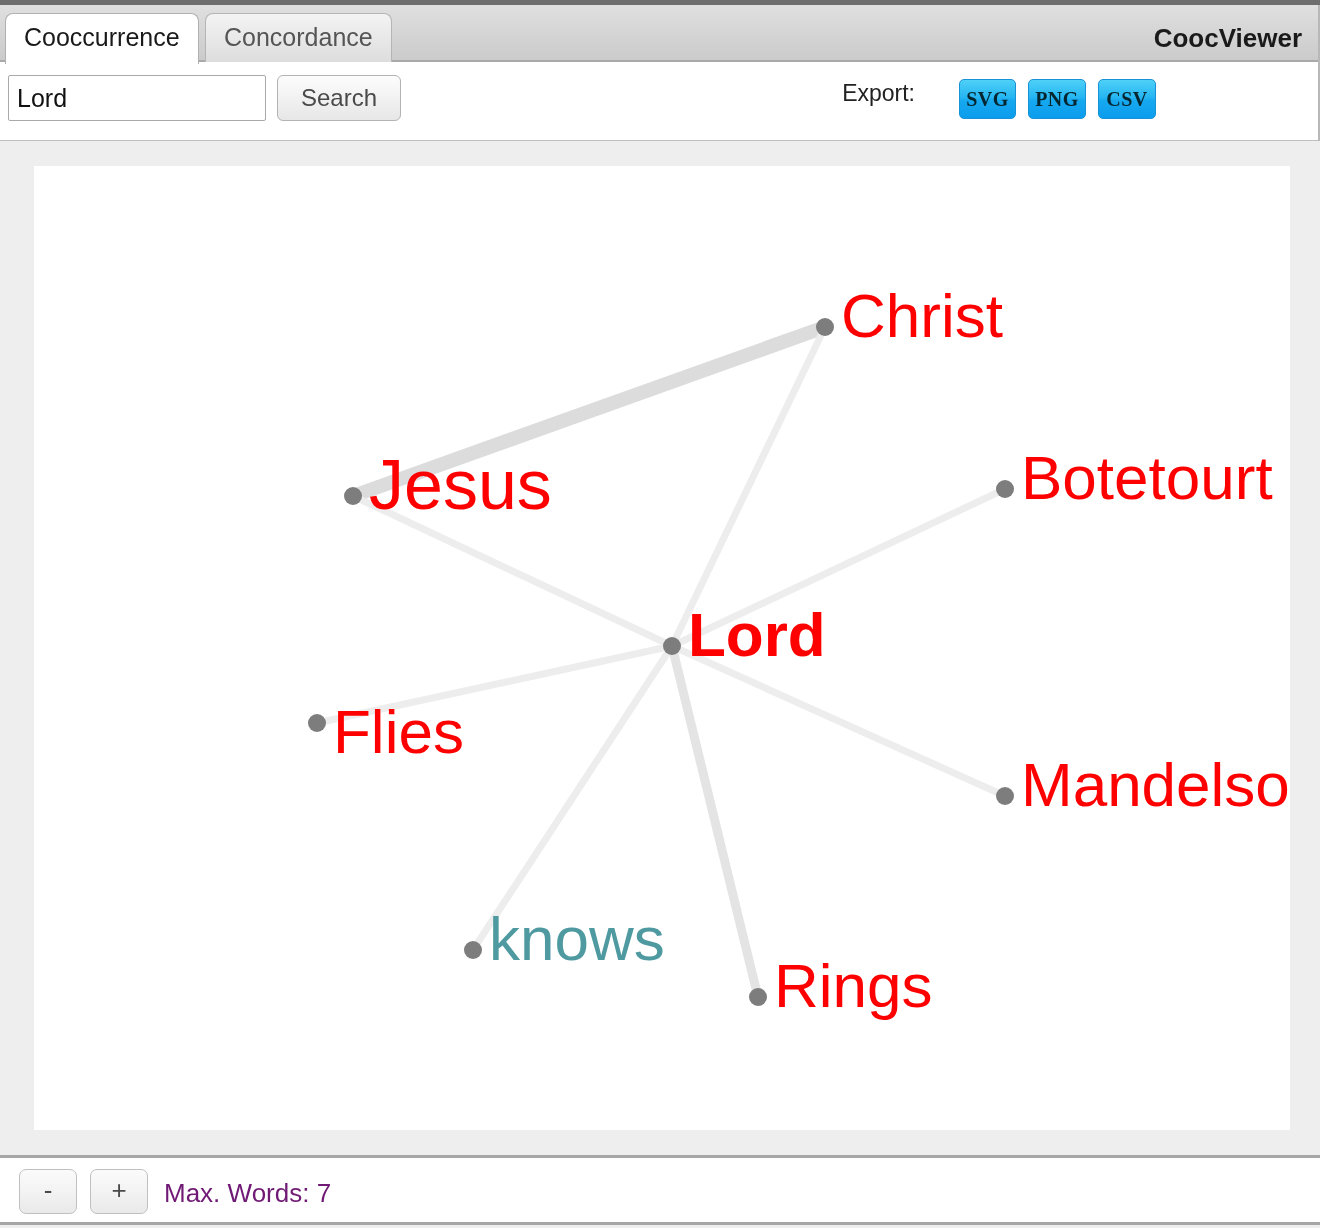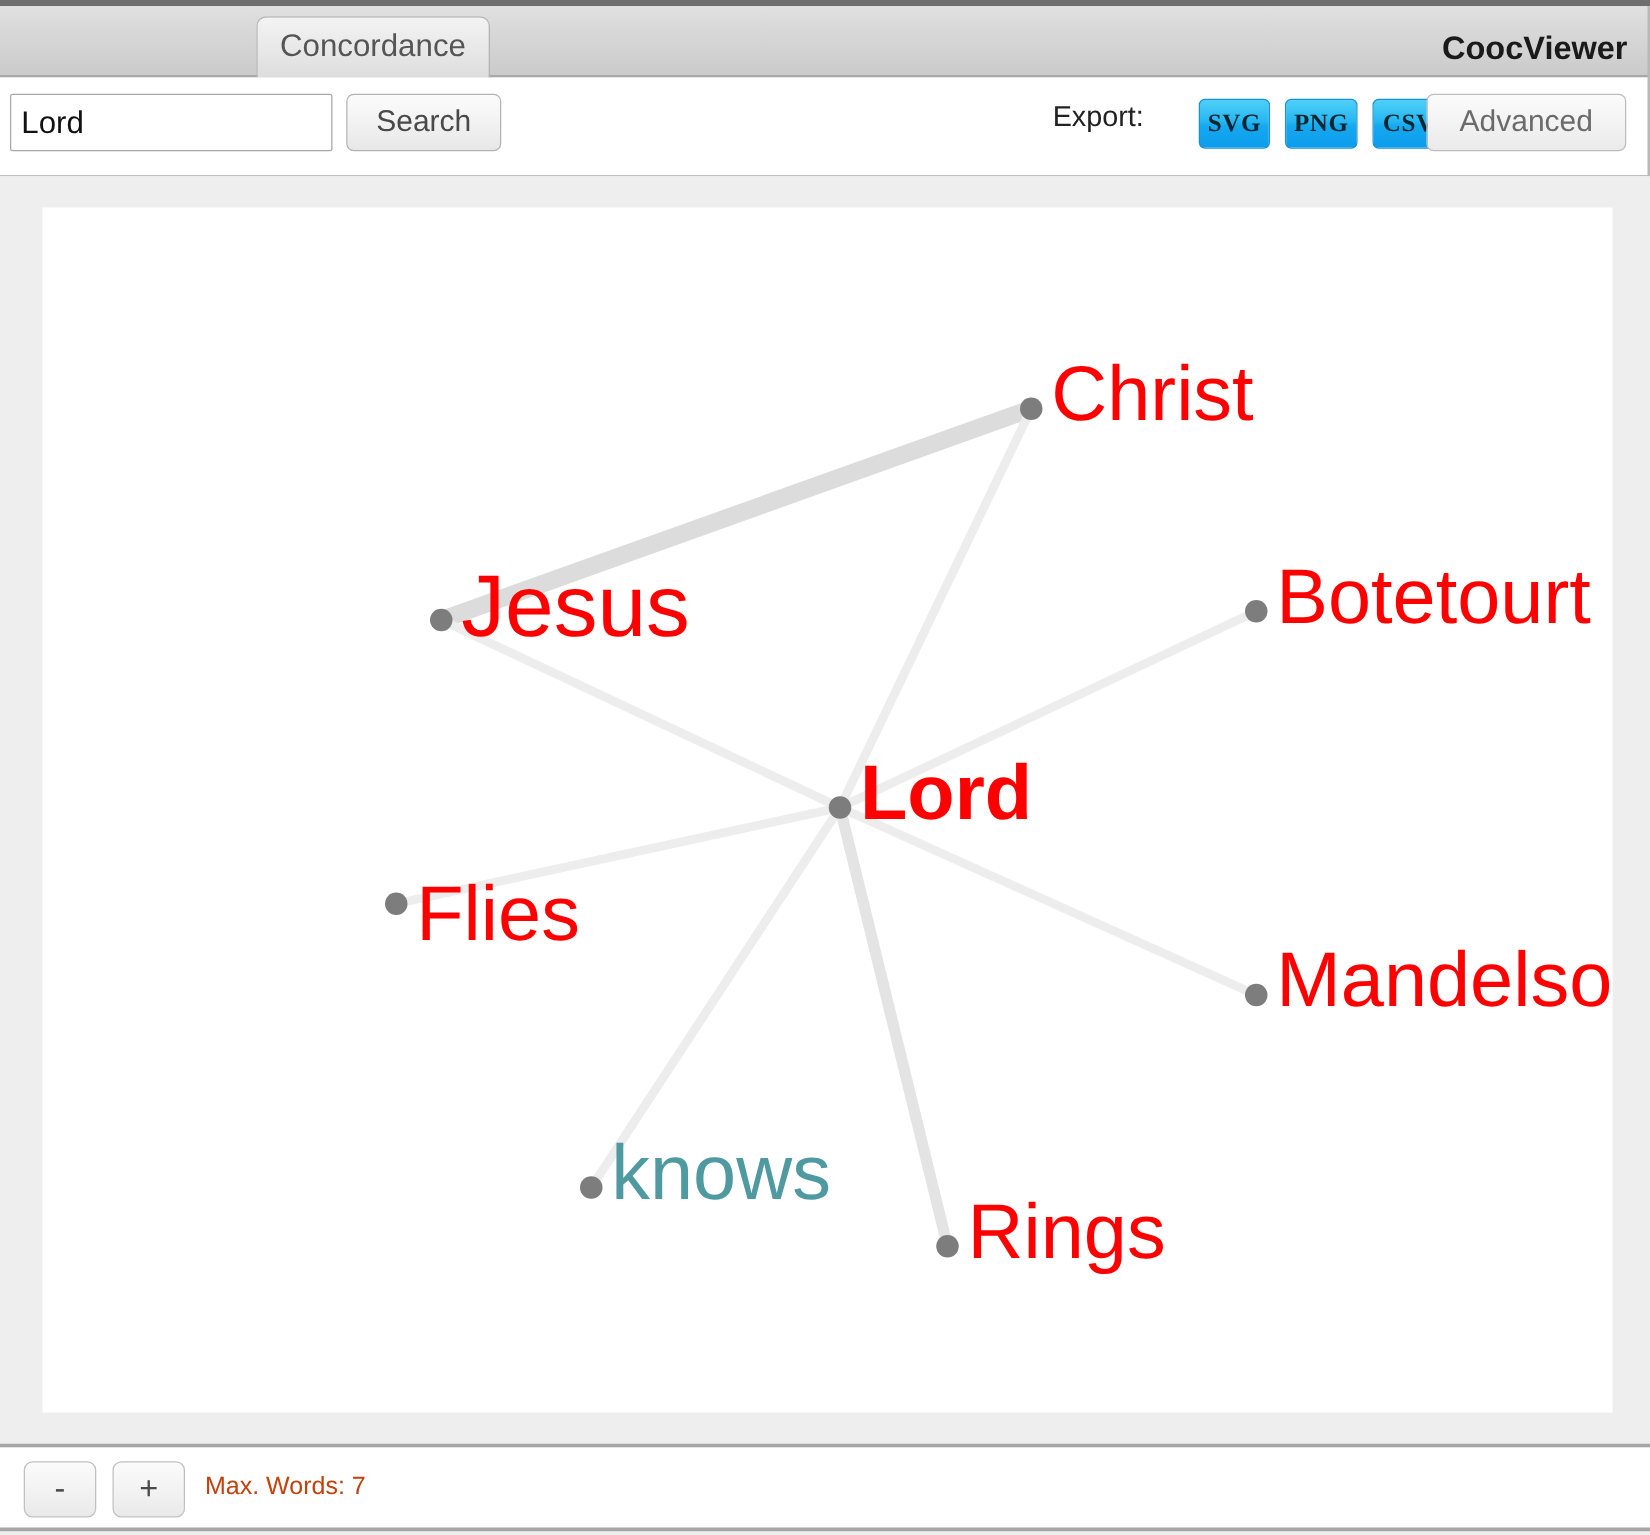--- a/index.html
+++ b/index.html
@@ -238,48 +238,48 @@
     color: #4a4a4a;
     cursor: pointer;
     line-height: 40px;
     text-align: center;
   }
   #minus-button { left: 19px; }
   #plus-button  { left: 90px; }
   #max-words-label {
     position: absolute;
     left: 164px; top: 20px;
-    font-size: 20px;
-    color: #c2410c;
+    font-size: 26px;
+    color: #701a75;
     white-space: nowrap;
   }
 </style>
 </head>
 <body>
 
 <div id="app">
 
   <div id="top-chrome">
     <div id="top-edge"></div>
 
     <div id="tabbar">
+      <div class="tab active" id="tab-cooccurrence">Cooccurrence</div>
       <div class="tab" id="tab-concordance">Concordance</div>
       <div id="app-title">CoocViewer</div>
     </div>
 
     <div id="toolbar">
       <input id="search-input" type="text" value="Lord" style="">
       <button id="search-button">Search</button>
 
       <div id="export-label">Export:</div>
       <div class="export-btn" id="export-svg">SVG</div>
       <div class="export-btn" id="export-png">PNG</div>
       <div class="export-btn" id="export-csv">CSV</div>
 
-      <button id="advanced-button">Advanced</button>
     </div>
     <div id="chrome-right-border"></div>
   </div>
 
   <div id="graph-wrap">
     <div id="graph-canvas">
       <svg id="graph-svg" width="1256" height="964">
         <g id="edges-group">
             <line x1="319" y1="330" x2="791" y2="161" stroke="#dcdcdc" stroke-width="14" stroke-linecap="round"></line>
             <line x1="638" y1="480" x2="791" y2="161" stroke="#ededed" stroke-width="7" stroke-linecap="round"></line>

